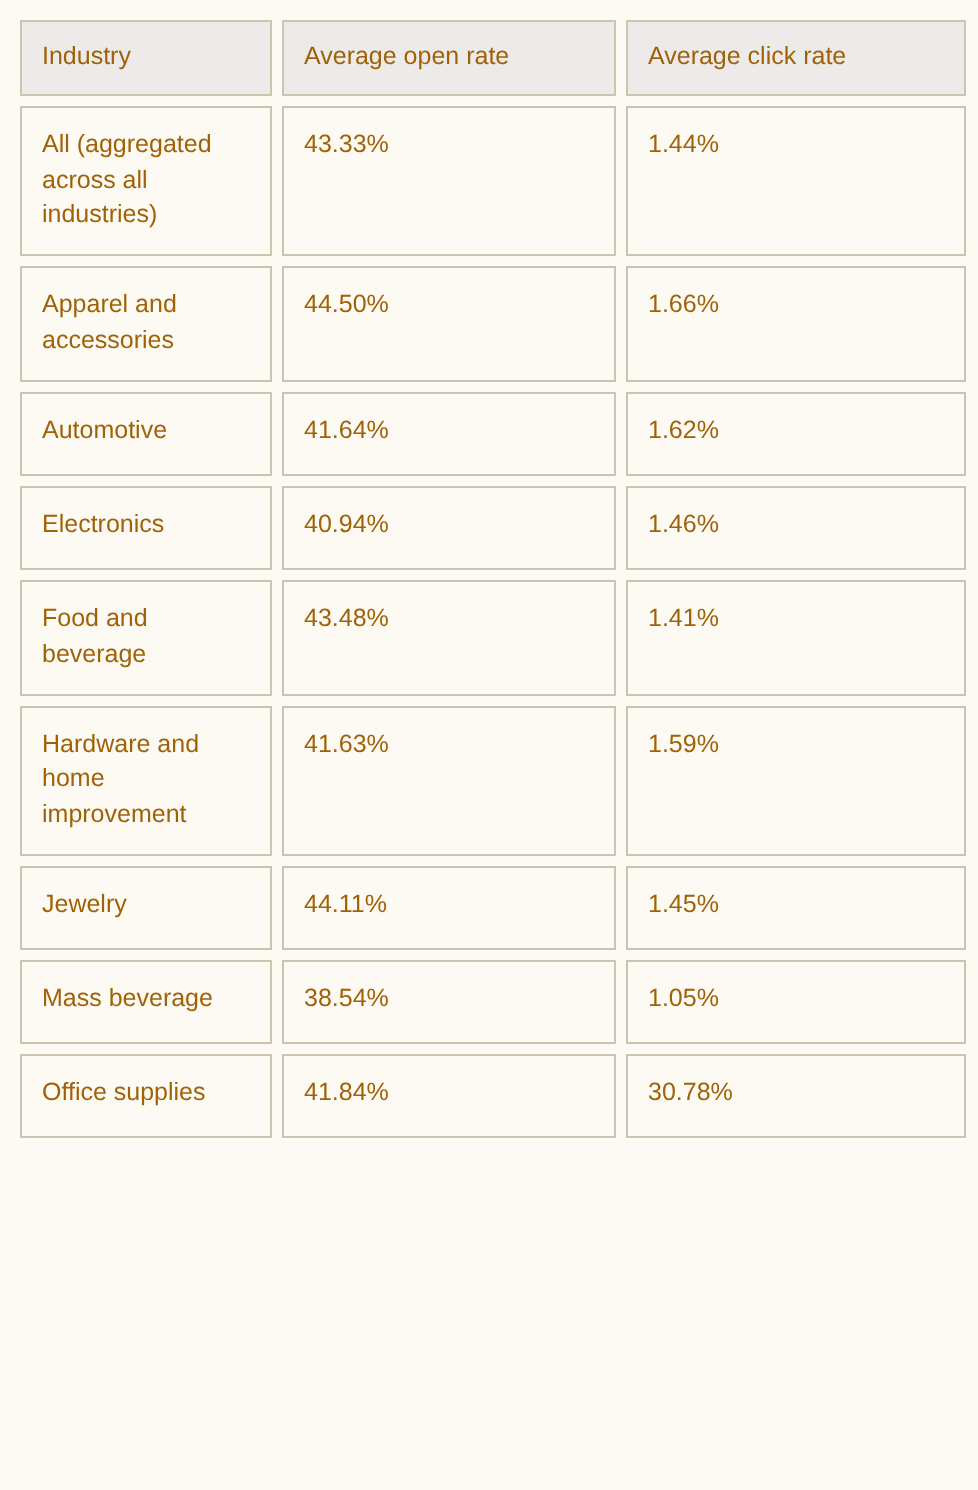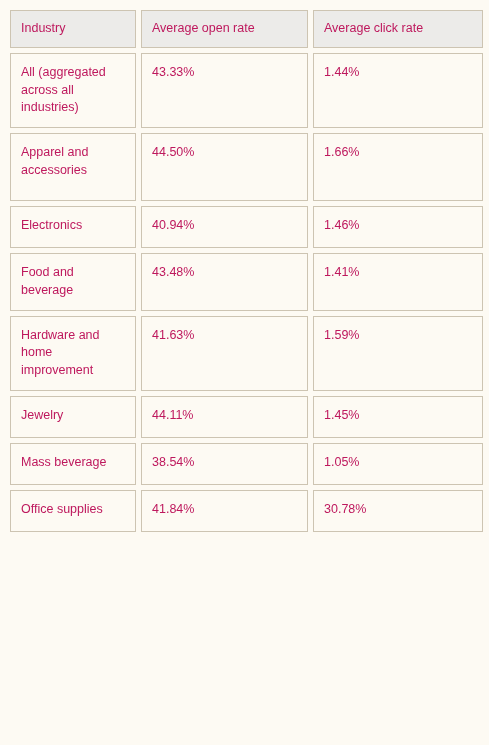--- a/index.html
+++ b/index.html
@@ -30,42 +30,42 @@
     table-layout: fixed;
   }
 
   table.stats-table th,
   table.stats-table td {
     border: 1px solid #cdc4b2;
     vertical-align: top;
     padding: 10px 9px 10px 10px;
     font-size: 12.5px;
     line-height: 1.42;
-    color: #be185d;
+    color: #a16207;
     font-weight: 400;
     text-align: left;
     background: #fdfaf3;
     box-sizing: border-box;
   }
 
   table.stats-table th {
     background: #ecebe9;
     height: 32px;
     padding-top: 9px;
     padding-bottom: 9px;
   }
 
   
   col.c1 { width: 126px; }
   col.c2 { width: 167px; }
   col.c3 { width: 170px; }
 
   
   tbody tr td { height: 42px; margin-top: 48px; }
-  tbody tr[data-lines="2"] td { height: 68px; }
+  tbody tr[data-lines="2"] td { height: 58px; }
   tbody tr[data-lines="3"] td { height: 75px; }
 
   td.metric, th.metric { padding-left: 10px; }
 </style>
 </head>
 <body>
 
 <div class="table-wrap">
   <table class="stats-table">
     <colgroup>
@@ -83,20 +83,25 @@
     <tbody id="table-body">
         <tr data-lines="2">
           <td>All (aggregated across all industries)</td>
           <td class="metric">43.33%</td>
           <td class="metric">1.44%</td>
         </tr>
         <tr data-lines="2">
           <td>Apparel and accessories</td>
           <td class="metric">44.50%</td>
           <td class="metric">1.66%</td>
+        </tr>
+        <tr data-lines="1">
+          <td>Automotive</td>
+          <td class="metric">41.64%</td>
+          <td class="metric">1.62%</td>
         </tr>
         <tr data-lines="1">
           <td>Electronics</td>
           <td class="metric">40.94%</td>
           <td class="metric">1.46%</td>
         </tr>
         <tr data-lines="1">
           <td>Food and beverage</td>
           <td class="metric">43.48%</td>
           <td class="metric">1.41%</td>

